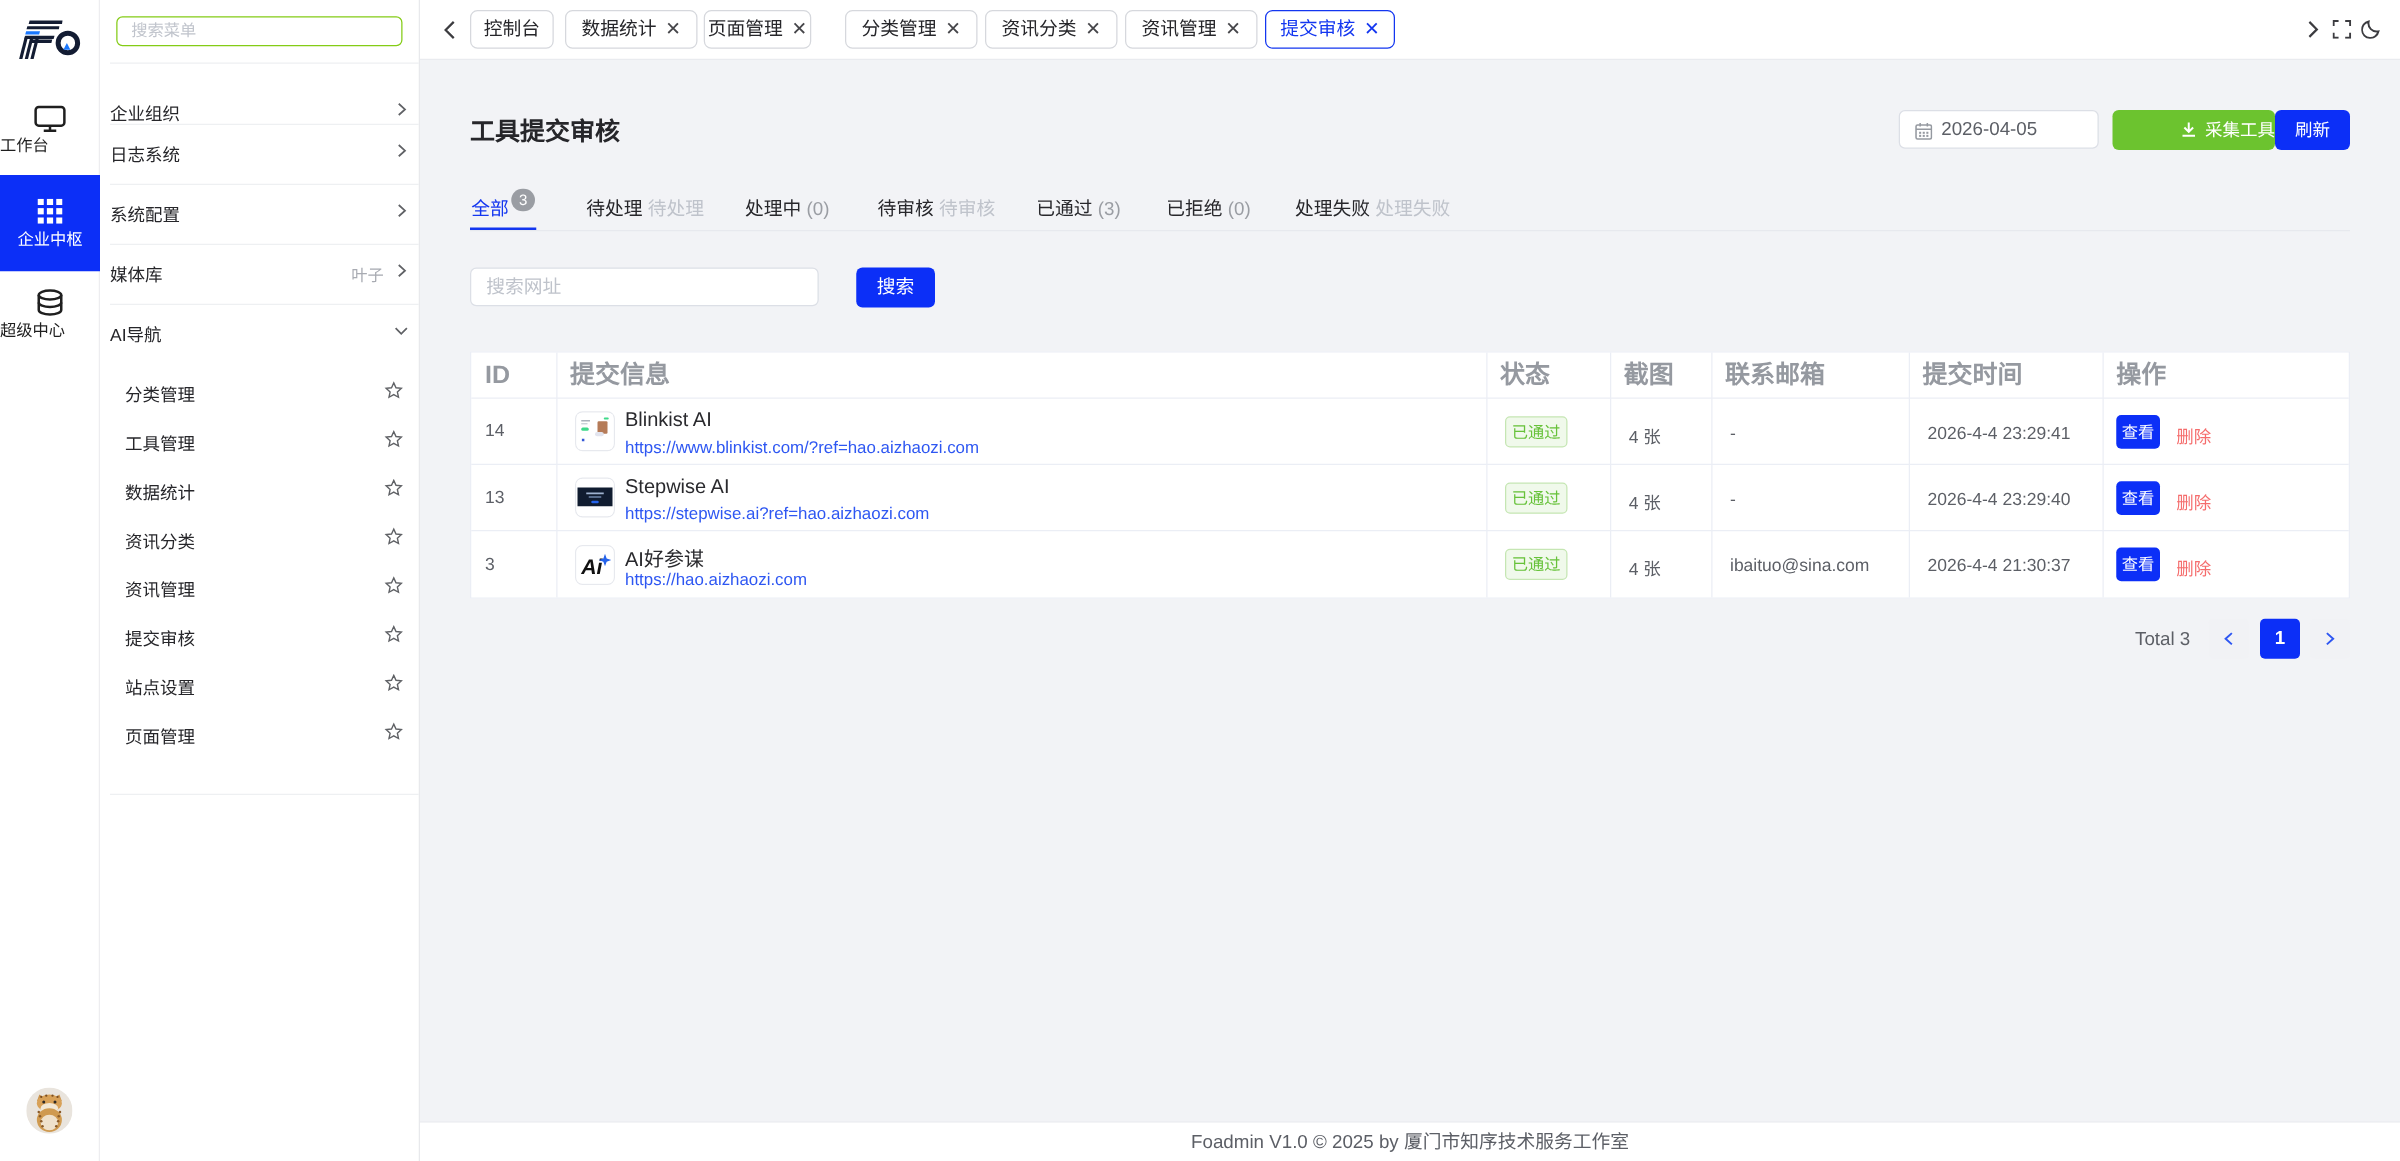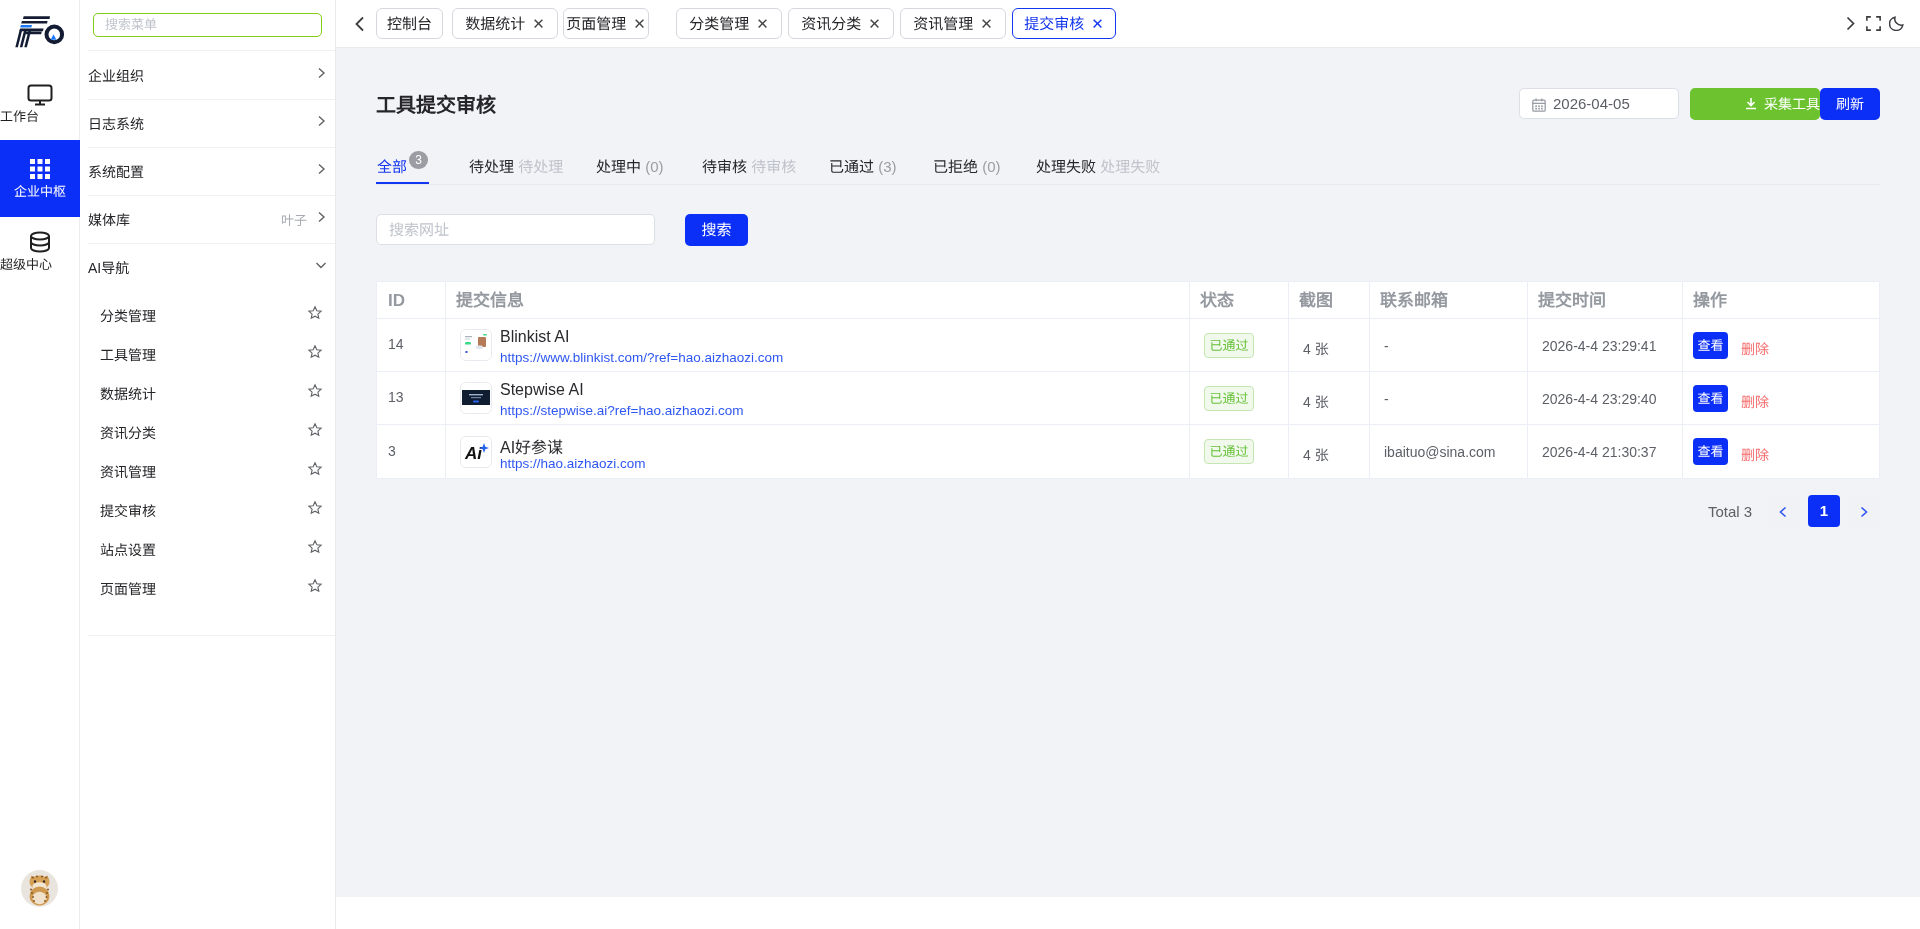--- a/index.html
+++ b/index.html
@@ -45,21 +45,21 @@
   #f-badge { position:absolute; left:73px; top:103px; width:19px; height:18px; background:#9a9da3; border-radius:9px; color:#fff; font-size:12px; text-align:center; line-height:18px; }
   #f-underline { position:absolute; left:40px; top:134px; width:53px; height:2px; background:#1336f0; }
   #f-line { position:absolute; left:40px; top:136px; width:1504px; height:1px; background:#e7e9ee; }
   
   #q-input { position:absolute; left:40px; top:166px; width:279px; height:31px; background:#fff; border:1px solid #dcdfe6; border-radius:5px; font-size:15px; color:#bfc3cb; line-height:29px; padding-left:12px; }
   #q-btn { position:absolute; left:349px; top:166px; width:63px; height:32px; background:#0c2ff7; border-radius:5px; color:#fff; font-size:15px; text-align:center; line-height:32px; }
   
   #tbl { position:absolute; left:40px; top:233px; width:1504px; height:198px; background:#fff; border:1px solid #ebeef5; }
   .vline { position:absolute; top:0; bottom:0; width:1px; background:#ebeef5; }
   .hline { position:absolute; left:0; right:0; height:1px; background:#ebeef5; }
-  .th { position:absolute; top:0; height:37px; line-height:37px; font-size:17px; font-weight:bold; color:#9599a0; }
+  .th { position:absolute; top:0; height:37px; line-height:37px; font-size:20px; font-weight:bold; color:#9599a0; }
   .cell { position:absolute; font-size:14px; color:#5c5f66; }
   .rowtitle { font-size:16px; color:#2a2a2e; }
   .url { font-size:13.5px; color:#2e57f2; }
   .badge-ok { position:absolute; width:50px; height:25px; background:#f0f9eb; border:1px solid #c5e6b3; border-radius:4px; color:#67c23a; font-size:13px; text-align:center; line-height:23px; }
   .btn-view { position:absolute; width:35px; height:27px; background:#0c2ff7; border-radius:4px; color:#fff; font-size:13px; text-align:center; line-height:27px; }
   .del { position:absolute; color:#f56c6c; font-size:14px; }
   .thumb { position:absolute; left:83px; width:32px; height:32px; border:1px solid #e7e9ee; border-radius:6px; background:#fff; overflow:hidden; }
   
   #pag-total { position:absolute; left:1372px; top:455px; font-size:15px; color:#5c5f66; }
   .pbtn { position:absolute; top:447px; width:32px; height:32px; border-radius:4px; background:#f1f2f5; text-align:center; line-height:32px; }
@@ -137,21 +137,21 @@
     <circle cx="12" cy="27" r="1" fill="#8a5a28"></circle>
     <circle cx="25.5" cy="27" r="1" fill="#8a5a28"></circle>
     <circle cx="13" cy="31" r="1" fill="#8a5a28"></circle>
     <circle cx="24" cy="31" r="1" fill="#8a5a28"></circle>
   </svg>
 </div>
 
 <div id="sidebar">
   <div id="side-search">搜索菜单</div>
   <div class="sep" style="top:50px"></div>
-  <div class="m-item" style="top:51px">
+  <div class="m-item" style="top:66px">
       <span class="t">企业组织</span>
       <span class="chev"><svg width="14" height="14" viewBox="0 0 14 14">
           <path d="M5 2.5 L10 7 L5 11.5" fill="none" stroke="#606266" stroke-width="1.4"></path>
         </svg></span>
     </div>
   <div class="sep" style="top:99px"></div>
   <div class="m-item" style="top:99px">
       <span class="t">日志系统</span>
       <span class="chev"><svg width="14" height="14" viewBox="0 0 14 14">
           <path d="M5 2.5 L10 7 L5 11.5" fill="none" stroke="#606266" stroke-width="1.4"></path>
@@ -376,13 +376,14 @@
 
     <div id="pag-total">Total 3</div>
     <div class="pbtn" style="left:1431px"><svg width="10" height="12" viewBox="0 0 10 12" style="vertical-align:middle">
           <path d="M7.5 1.5 L2.5 6 L7.5 10.5" fill="none" stroke="#2e57f2" stroke-width="1.6"></path>
         </svg></div>
     <div id="p1">1</div>
     <div class="pbtn" style="left:1512px"><svg width="10" height="12" viewBox="0 0 10 12" style="vertical-align:middle">
           <path d="M2.5 1.5 L7.5 6 L2.5 10.5" fill="none" stroke="#2e57f2" stroke-width="1.6"></path>
         </svg></div>
   </div>
+  <div id="footer">Foadmin V1.0 © 2025 by 厦门市知序技术服务工作室</div>
 </div>
 
 </body></html>

